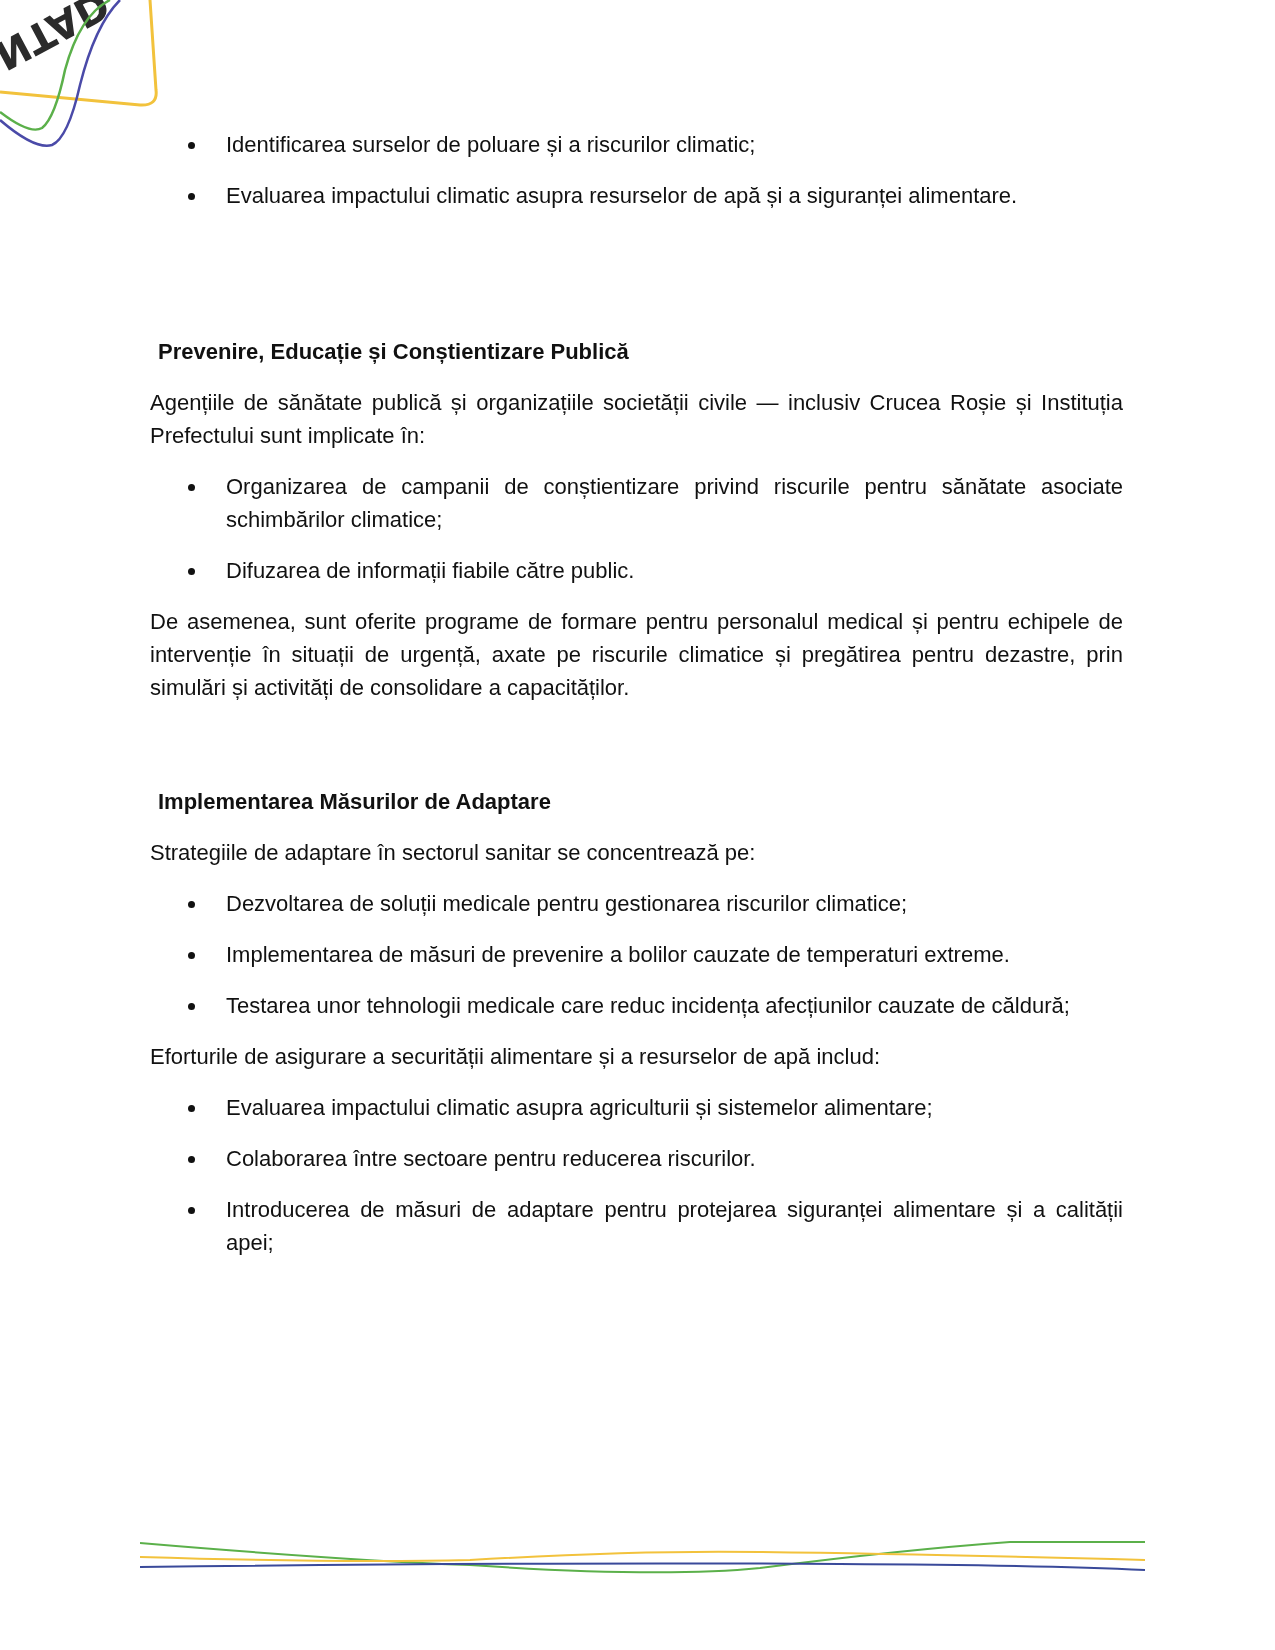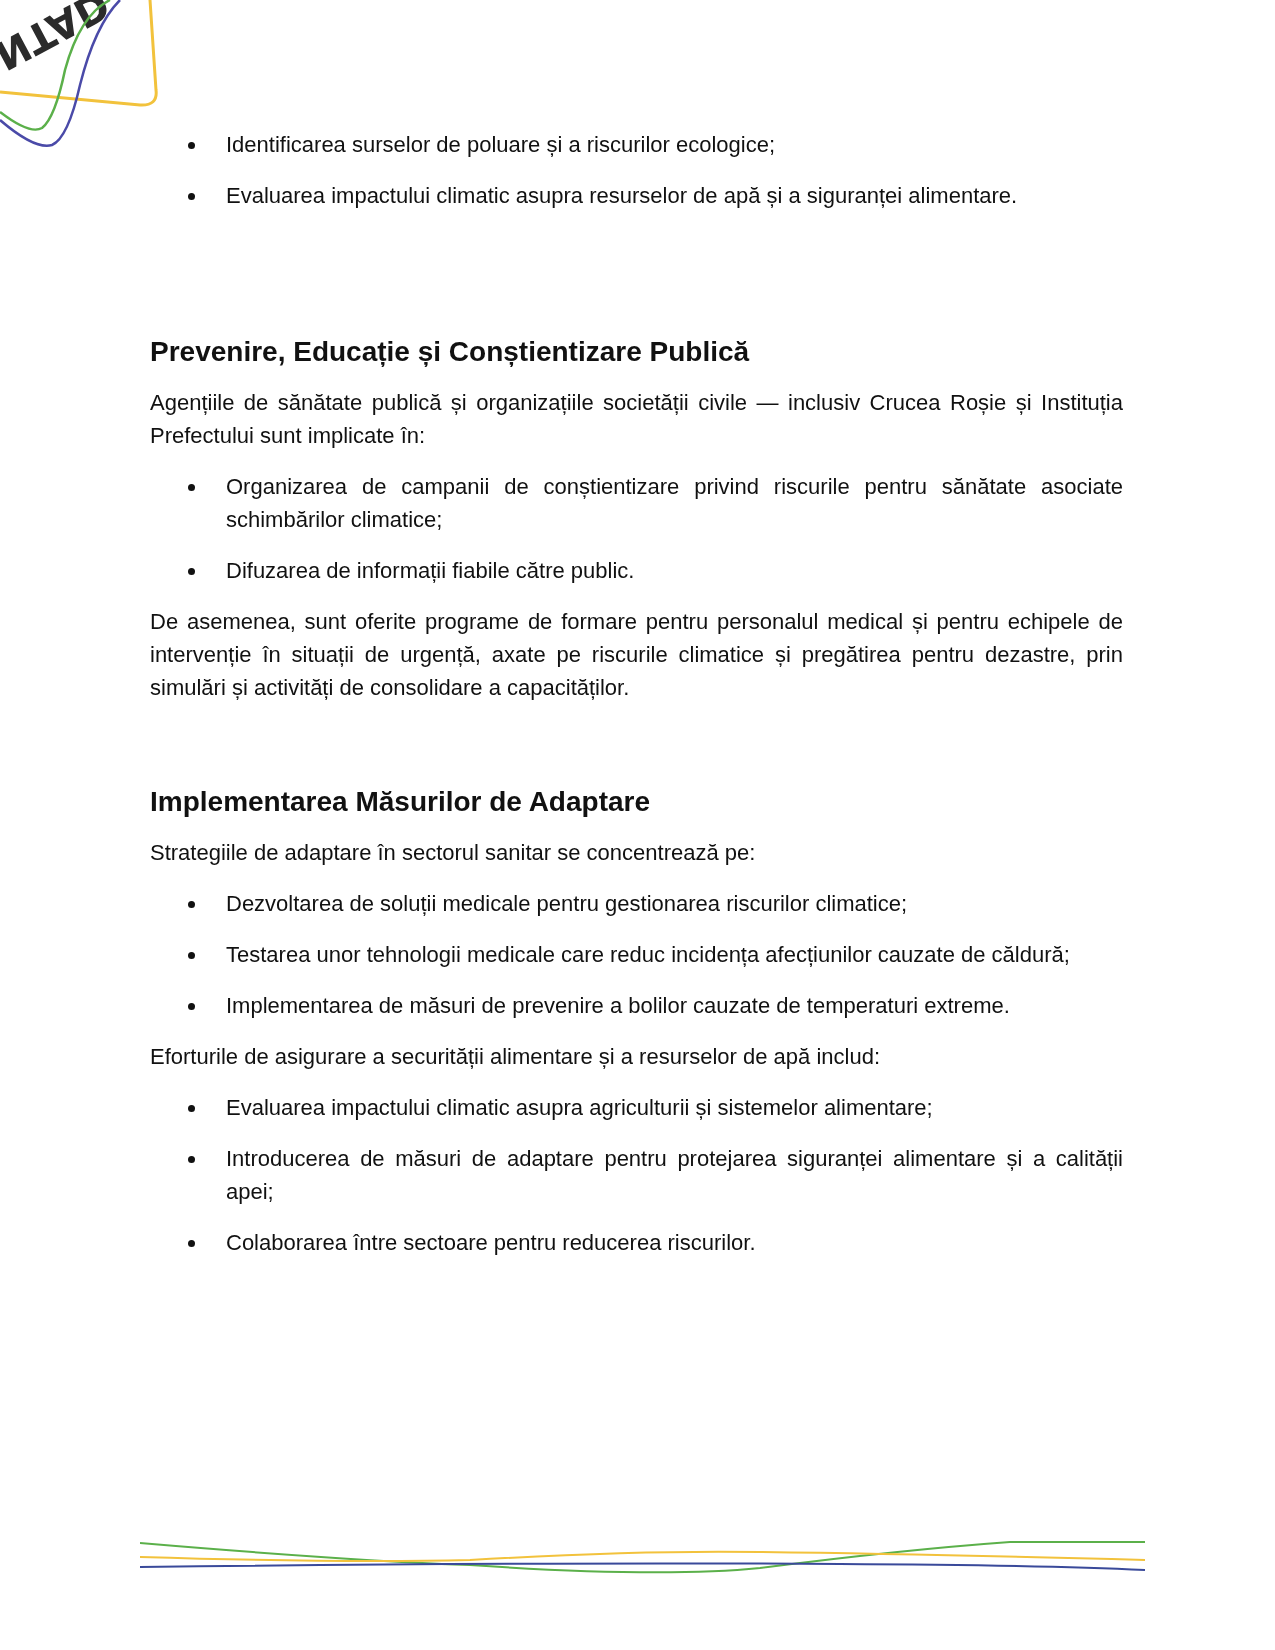--- a/index.html
+++ b/index.html
@@ -16,68 +16,68 @@
     ul.bullets li {
       position: relative; padding-left: 76px; margin-bottom: 18px;
       text-align: justify;
     }
     ul.bullets li .dot {
       position: absolute; left: 38px; top: 14px; width: 7px; height: 7px;
       border-radius: 50%; background: #111;
     }
     p { margin: 16px 0 18px 0; text-align: justify; }
     h2 {
-      font-size: 28px; font-weight: bold; margin: 0 0 18px 0; line-height: 33px;
+      font-size: 22px; font-weight: bold; margin: 0 0 18px 8px; line-height: 33px;
     }
     .gap-large { height: 105px; }
     .gap-mid { height: 63px; }
     .footer-wave { position: absolute; left: 140px; top: 1530px; width: 1005px; height: 50px; }
   </style>
 </head>
 <body>
 
 <svg class="logo-corner" viewBox="0 0 180 150">
   <g transform="rotate(-28 40 30)">
     <text x="-10" y="48" font-family="DejaVu Sans, sans-serif" font-size="40" font-weight="bold" fill="#2b2b2b" transform="scale(1,-1) translate(0,-70)">NTAD</text>
   </g>
   <path d="M0 92 L140 105 Q158 106 156 90 L150 0" fill="none" stroke="#f2c23c" stroke-width="3"></path>
   <path d="M0 112 Q30 135 42 128 Q55 118 65 70 Q80 15 110 0" fill="none" stroke="#5bb04a" stroke-width="2.5"></path>
   <path d="M0 120 Q35 150 52 145 Q68 138 80 85 Q95 25 120 0" fill="none" stroke="#4a4aa8" stroke-width="2.5"></path>
 </svg>
 
 <div class="content">
   <ul class="bullets">
-    <li><span class="dot"></span><span>Identificarea surselor de poluare și a riscurilor ecologice;</span></li>
+    <li><span class="dot"></span><span>Identificarea surselor de poluare și a riscurilor climatic;</span></li>
     <li><span class="dot"></span><span>Evaluarea impactului climatic asupra resurselor de apă și a siguranței alimentare.</span></li>
   </ul>
 
   <div class="gap-large"></div>
 
   <h2>Prevenire, Educație și Conștientizare Publică</h2>
   <p>Agențiile de sănătate publică și organizațiile societății civile — inclusiv Crucea Roșie și Instituția Prefectului sunt implicate în:</p>
   <ul class="bullets">
     <li><span class="dot"></span><span>Organizarea de campanii de conștientizare privind riscurile pentru sănătate asociate schimbărilor climatice;</span></li>
     <li><span class="dot"></span><span>Difuzarea de informații fiabile către public.</span></li>
   </ul>
   <p>De asemenea, sunt oferite programe de formare pentru personalul medical și pentru echipele de intervenție în situații de urgență, axate pe riscurile climatice și pregătirea pentru dezastre, prin simulări și activități de consolidare a capacităților.</p>
 
   <div class="gap-mid"></div>
 
   <h2>Implementarea Măsurilor de Adaptare</h2>
   <p>Strategiile de adaptare în sectorul sanitar se concentrează pe:</p>
   <ul class="bullets">
     <li><span class="dot"></span><span>Dezvoltarea de soluții medicale pentru gestionarea riscurilor climatice;</span></li>
+    <li><span class="dot"></span><span>Implementarea de măsuri de prevenire a bolilor cauzate de temperaturi extreme.</span></li>
     <li><span class="dot"></span><span>Testarea unor tehnologii medicale care reduc incidența afecțiunilor cauzate de căldură;</span></li>
-    <li><span class="dot"></span><span>Implementarea de măsuri de prevenire a bolilor cauzate de temperaturi extreme.</span></li>
   </ul>
   <p>Eforturile de asigurare a securității alimentare și a resurselor de apă includ:</p>
   <ul class="bullets">
     <li><span class="dot"></span><span>Evaluarea impactului climatic asupra agriculturii și sistemelor alimentare;</span></li>
+    <li><span class="dot"></span><span>Colaborarea între sectoare pentru reducerea riscurilor.</span></li>
     <li><span class="dot"></span><span>Introducerea de măsuri de adaptare pentru protejarea siguranței alimentare și a calității apei;</span></li>
-    <li><span class="dot"></span><span>Colaborarea între sectoare pentru reducerea riscurilor.</span></li>
   </ul>
 </div>
 
 <svg class="footer-wave" viewBox="0 0 1005 50" preserveAspectRatio="none">
   <path d="M0 13 Q200 30 330 35 Q520 48 620 38 Q760 20 870 12 L1005 12" fill="none" stroke="#5bb04a" stroke-width="2"></path>
   <path d="M0 27 Q200 33 330 30 Q500 20 620 22 Q780 24 1005 30" fill="none" stroke="#f2c23c" stroke-width="2"></path>
   <path d="M0 37 Q400 32 700 34 Q900 35 1005 40" fill="none" stroke="#3a4a9a" stroke-width="2"></path>
 </svg>
 
 </body></html>

